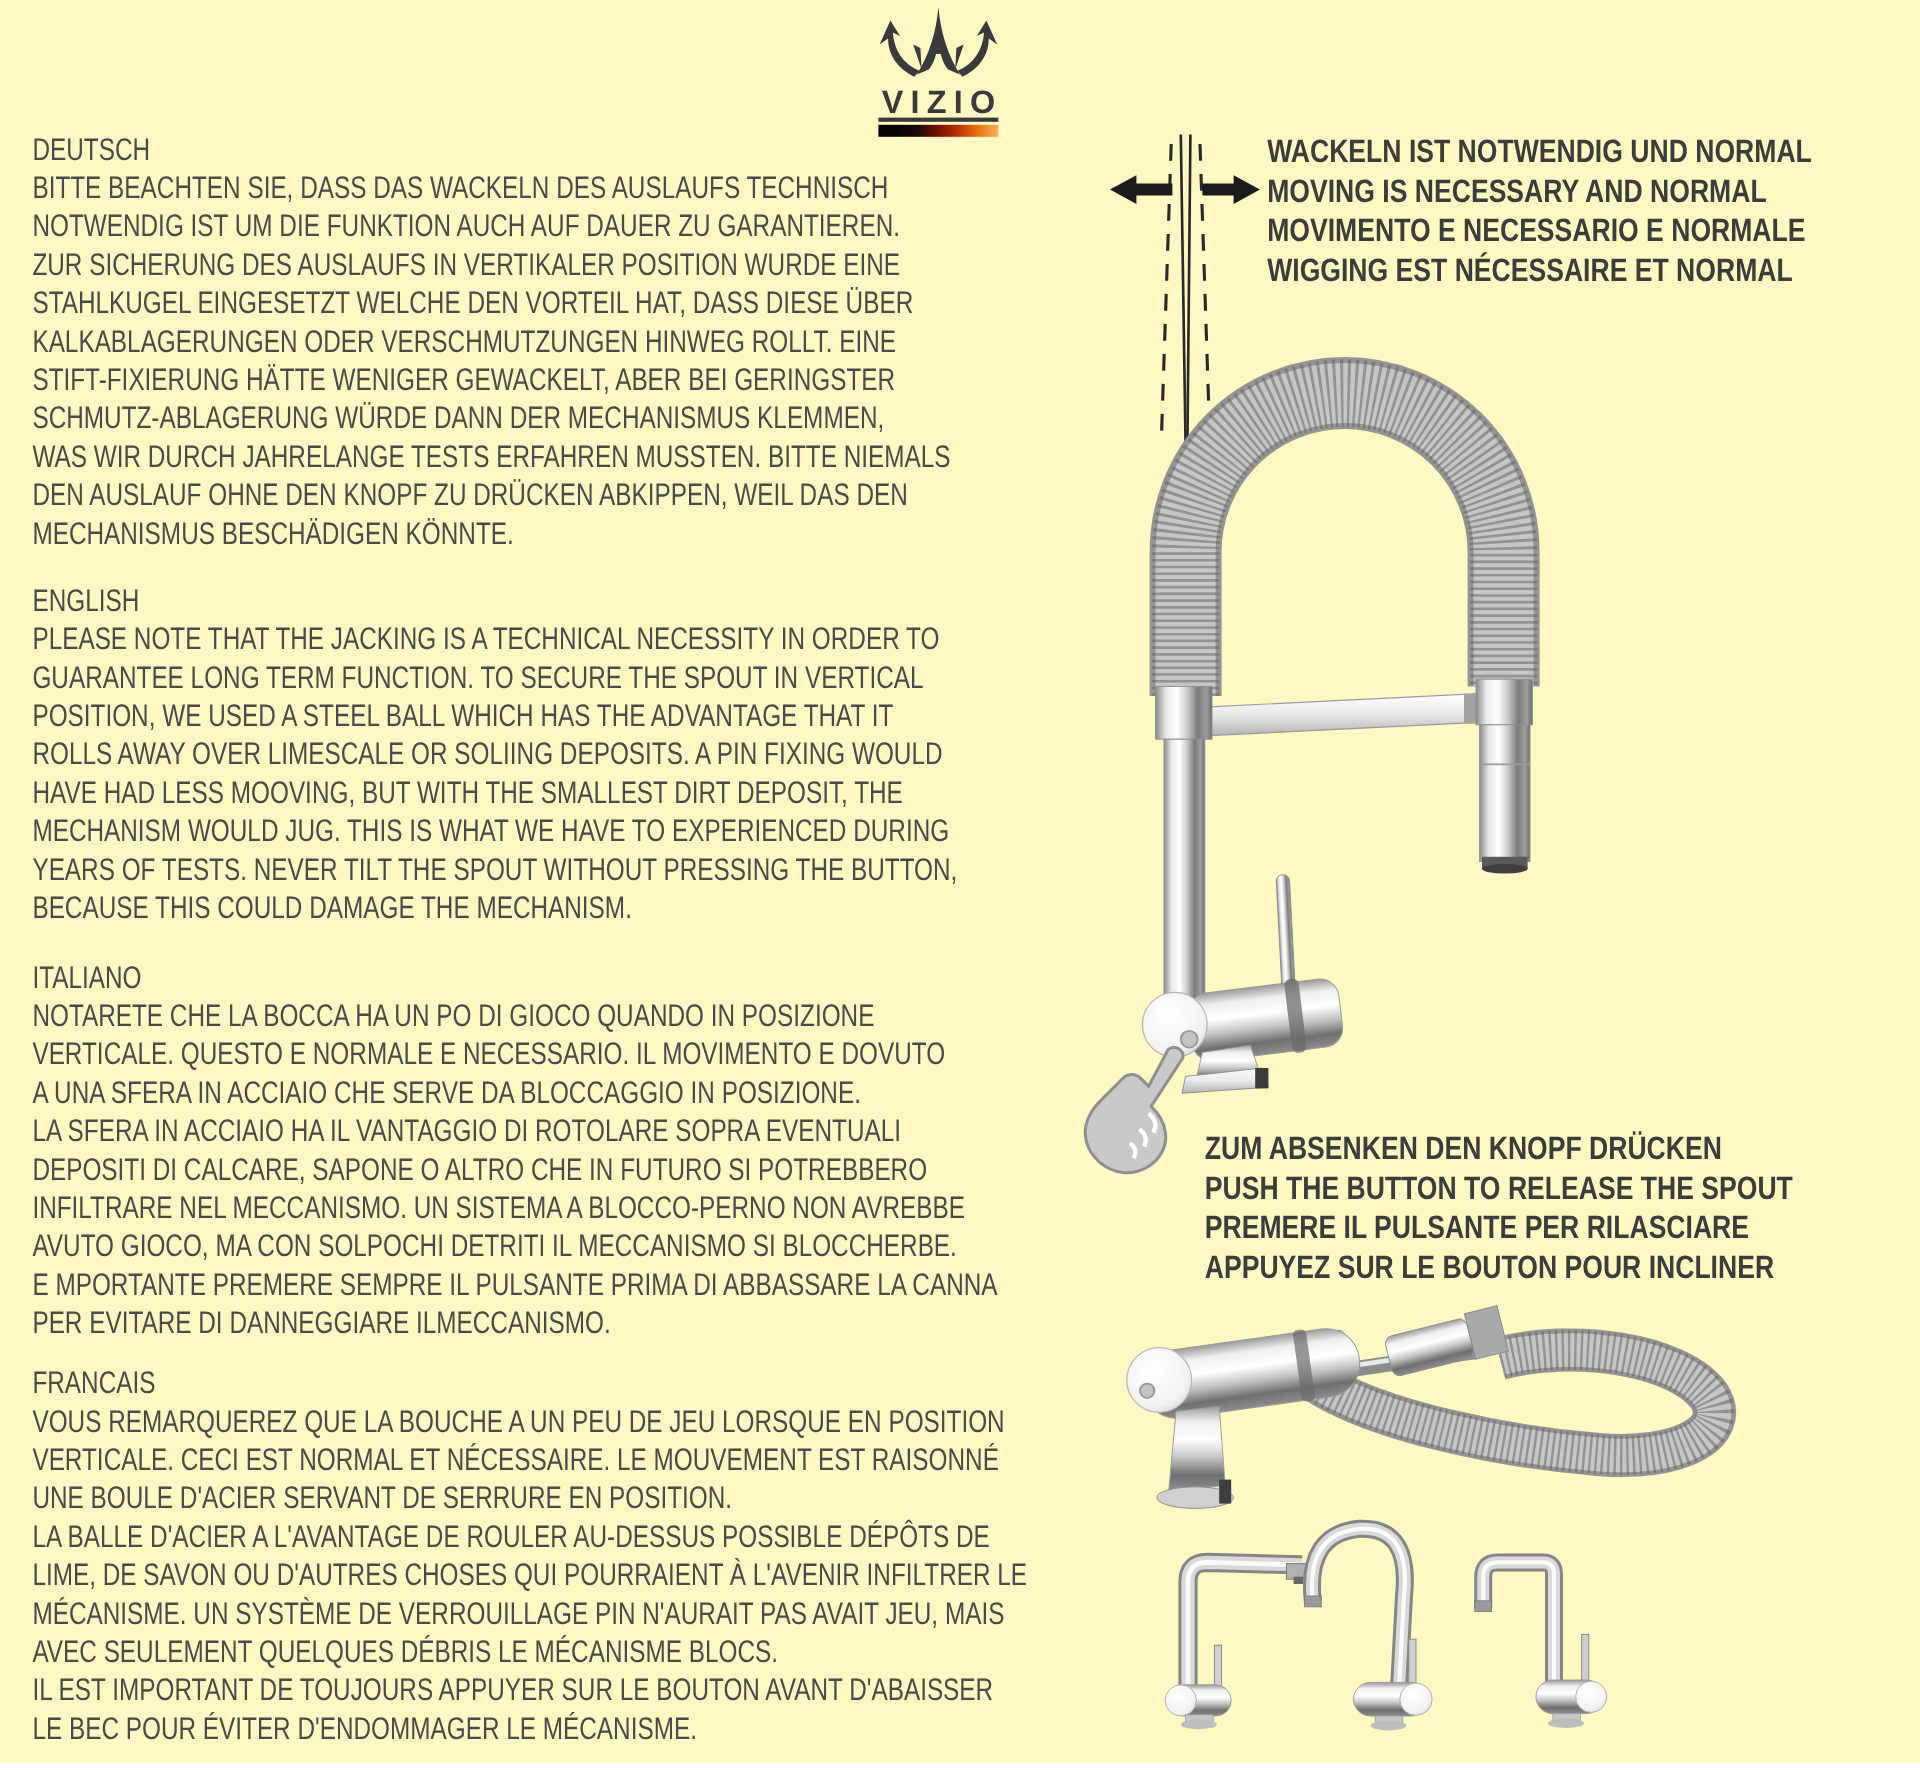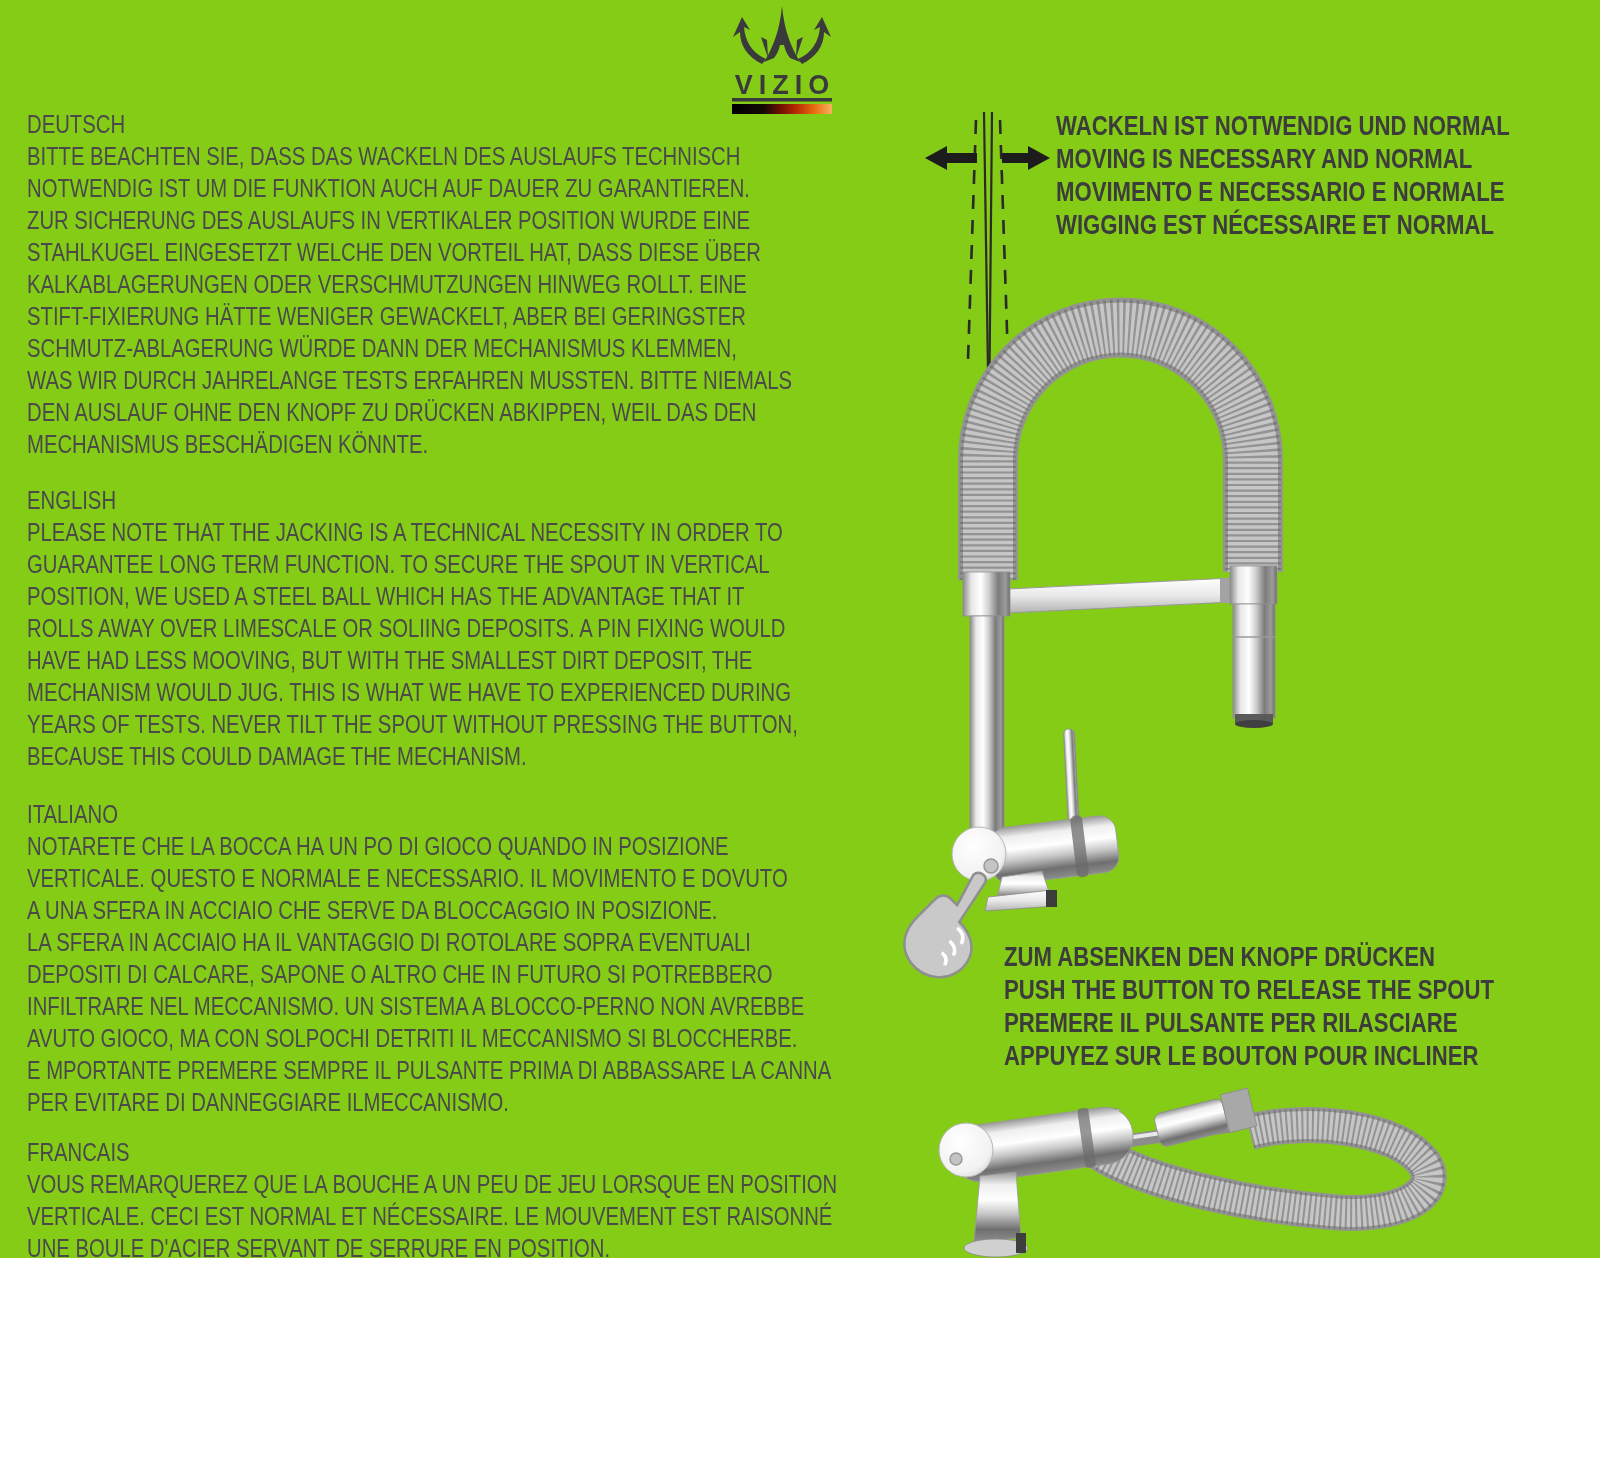--- a/index.html
+++ b/index.html
@@ -1,17 +1,17 @@
 <!DOCTYPE html>
 <html><head>
 <meta charset="utf-8">
 <style>
   html,body{margin:0;padding:0;background:#fff;}
   .page{
-    position:relative;width:1600px;height:1258px;background:#84cc16;
+    position:relative;width:1600px;height:1469px;background:#fef9c3;
     font-family:"Liberation Sans",sans-serif;overflow:hidden;
   }
   .lang{
     position:absolute;left:27px;width:1240px;
     color:#4a4a4a;font-size:26px;line-height:32px;
     transform:scaleX(.78);transform-origin:0 0;
     letter-spacing:0px;
   }
   .lang .h{white-space:pre;}
   .lang .b{white-space:pre-line;}

